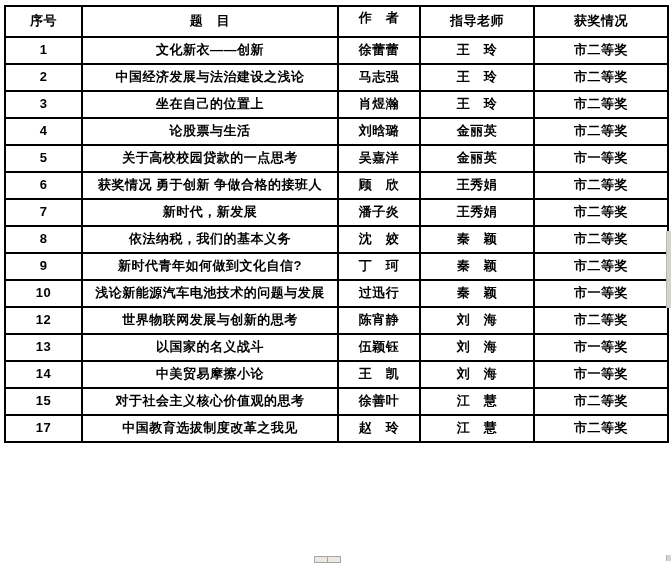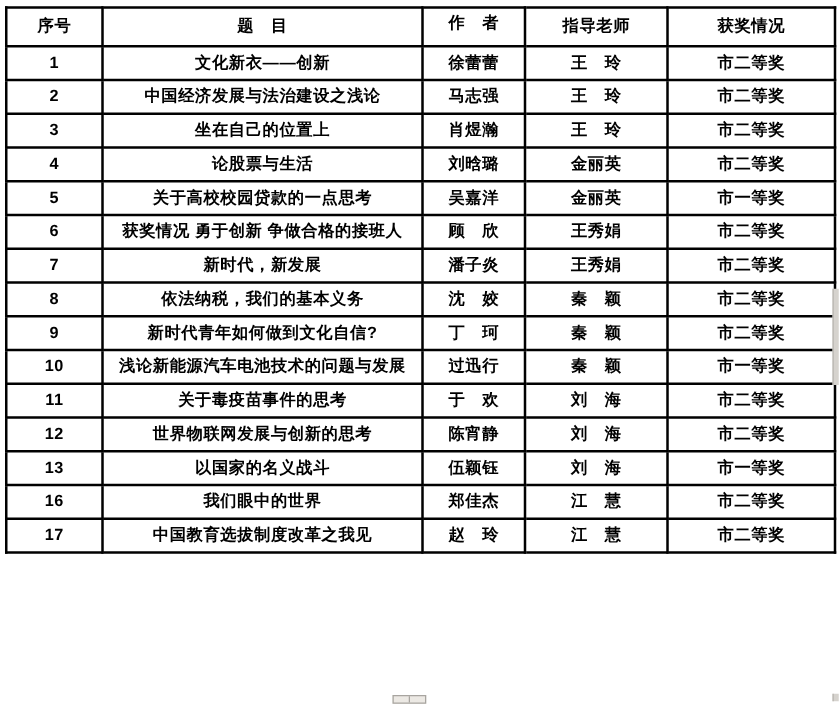--- a/index.html
+++ b/index.html
@@ -177,44 +177,44 @@
     <td>市二等奖</td>
   </tr>
         <tr class="table-row">
     <td>10</td>
     <td>浅论新能源汽车电池技术的问题与发展</td>
     <td>过迅行</td>
     <td>秦　颖</td>
     <td>市一等奖</td>
   </tr>
         <tr class="table-row">
-    <td>11</td>
-    <td>关于毒疫苗事件的思考</td>
-    <td>于　欢</td>
-    <td>刘　海</td>
-    <td>市二等奖</td>
-  </tr>
-        <tr class="table-row">
     <td>12</td>
     <td>世界物联网发展与创新的思考</td>
     <td>陈宵静</td>
     <td>刘　海</td>
     <td>市二等奖</td>
   </tr>
         <tr class="table-row">
     <td>13</td>
     <td>以国家的名义战斗</td>
     <td>伍颖钰</td>
     <td>刘　海</td>
     <td>市一等奖</td>
   </tr>
         <tr class="table-row">
-    <td>16</td>
-    <td>我们眼中的世界</td>
-    <td>郑佳杰</td>
+    <td>14</td>
+    <td>中美贸易摩擦小论</td>
+    <td>王　凯</td>
+    <td>刘　海</td>
+    <td>市一等奖</td>
+  </tr>
+        <tr class="table-row">
+    <td>15</td>
+    <td>对于社会主义核心价值观的思考</td>
+    <td>徐善叶</td>
     <td>江　慧</td>
     <td>市二等奖</td>
   </tr>
         <tr class="table-row">
     <td>17</td>
     <td>中国教育选拔制度改革之我见</td>
     <td>赵　玲</td>
     <td>江　慧</td>
     <td>市二等奖</td>
   </tr>

